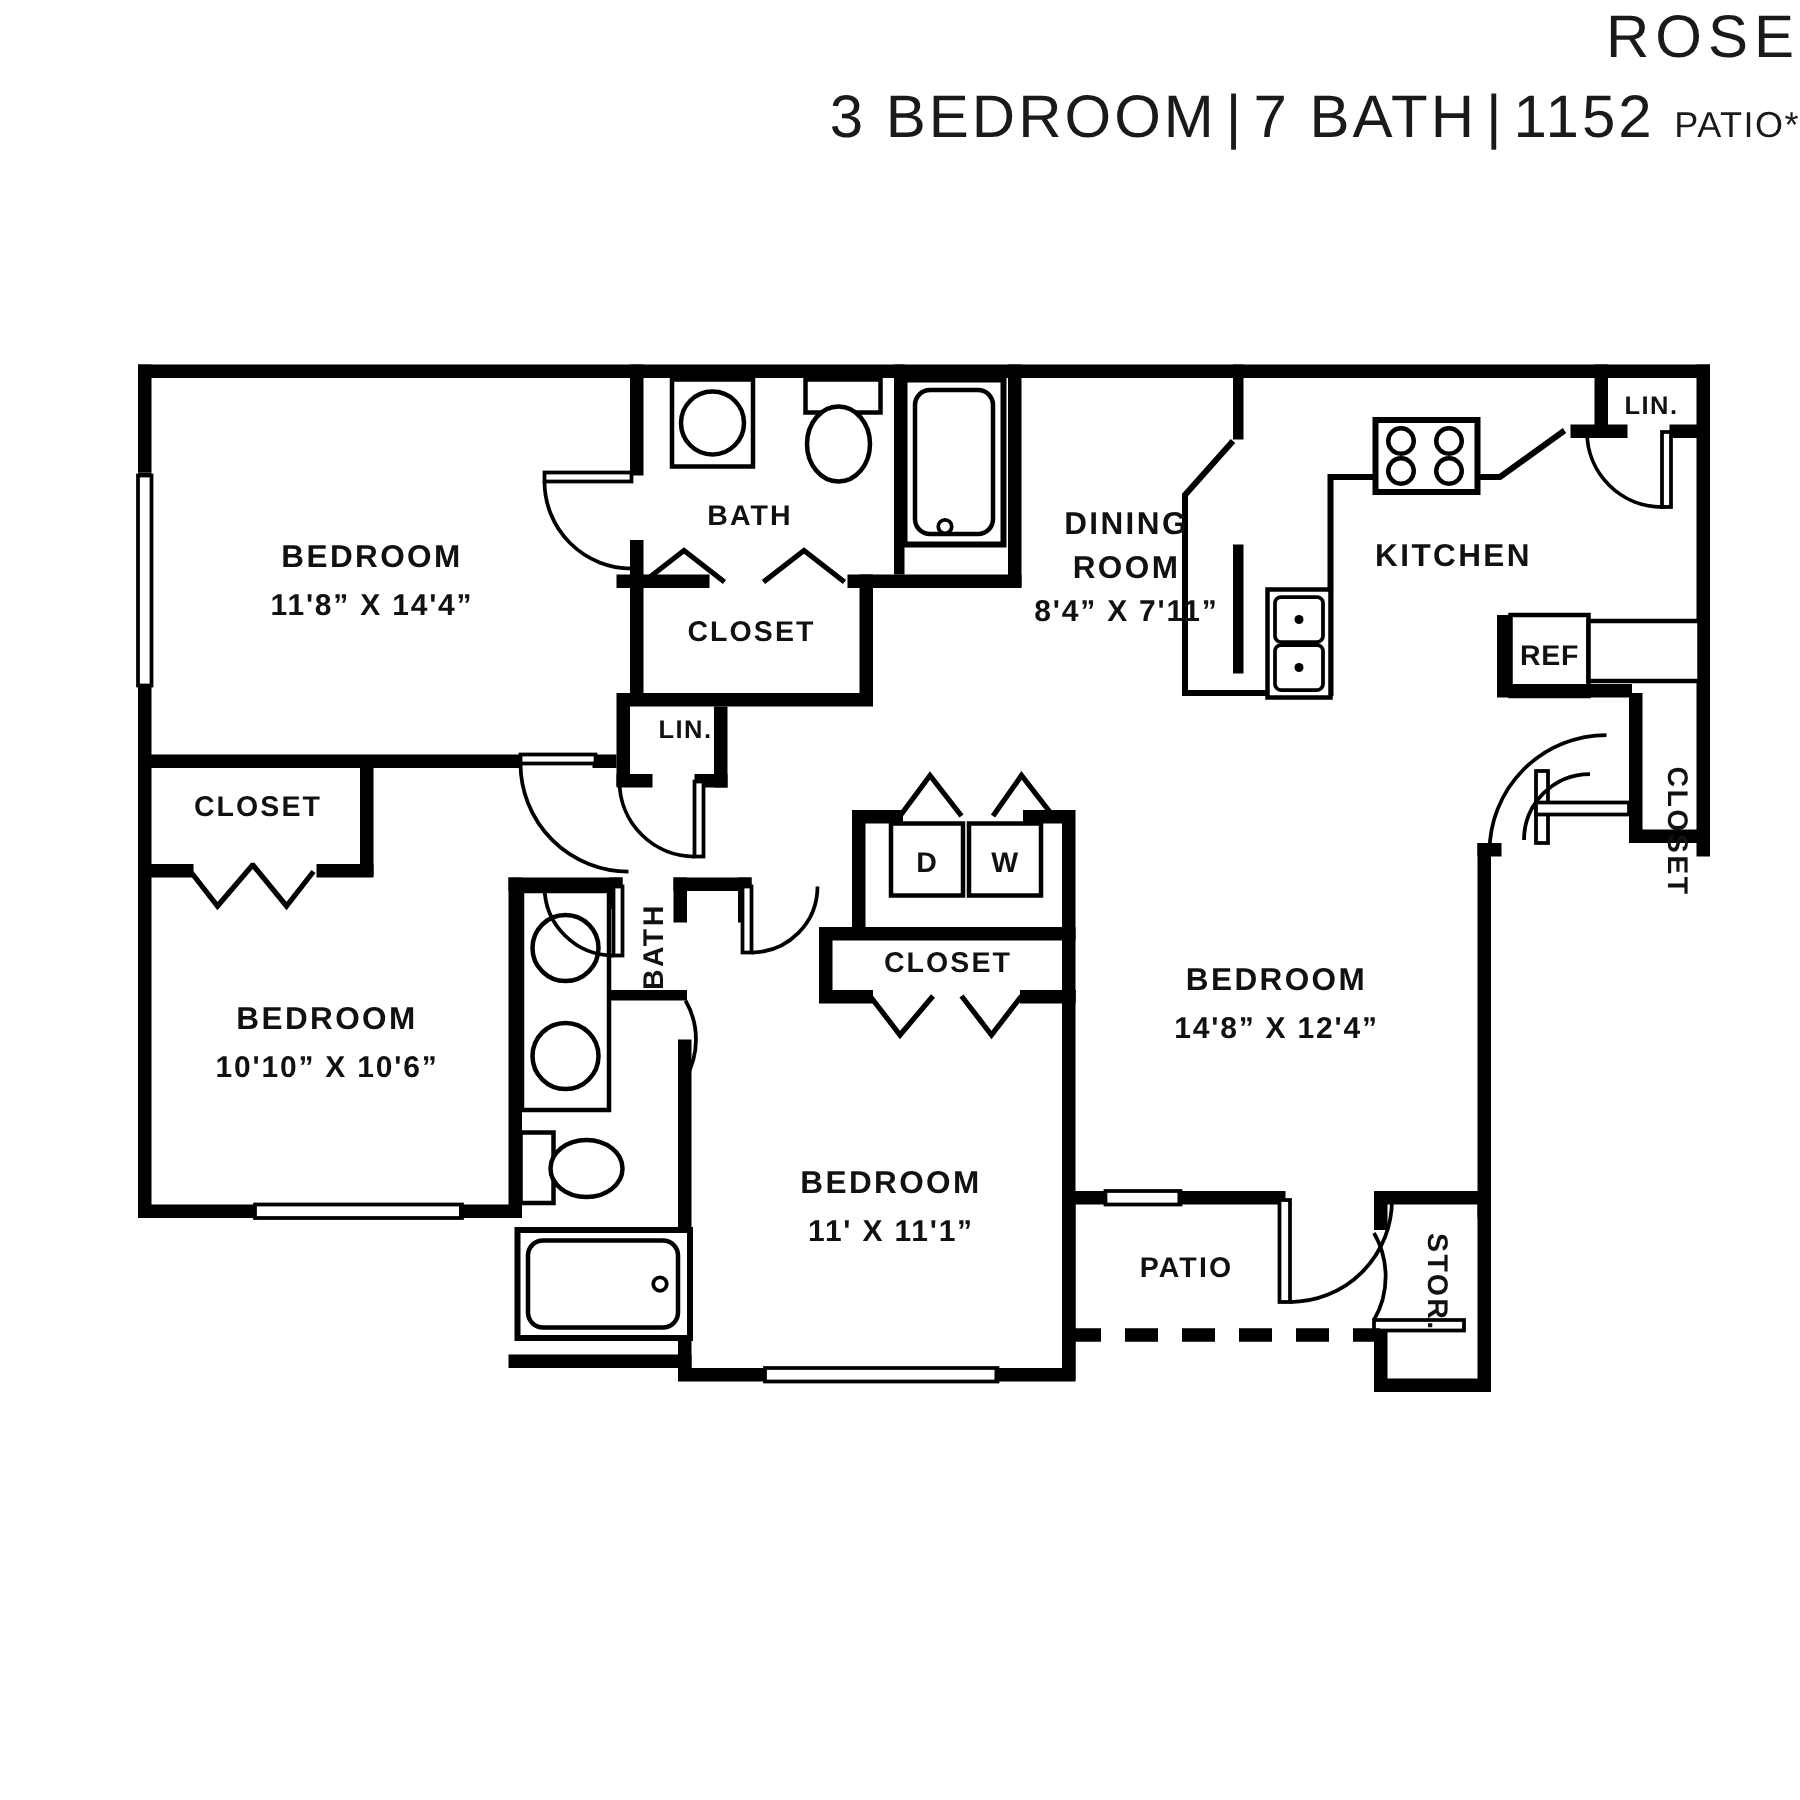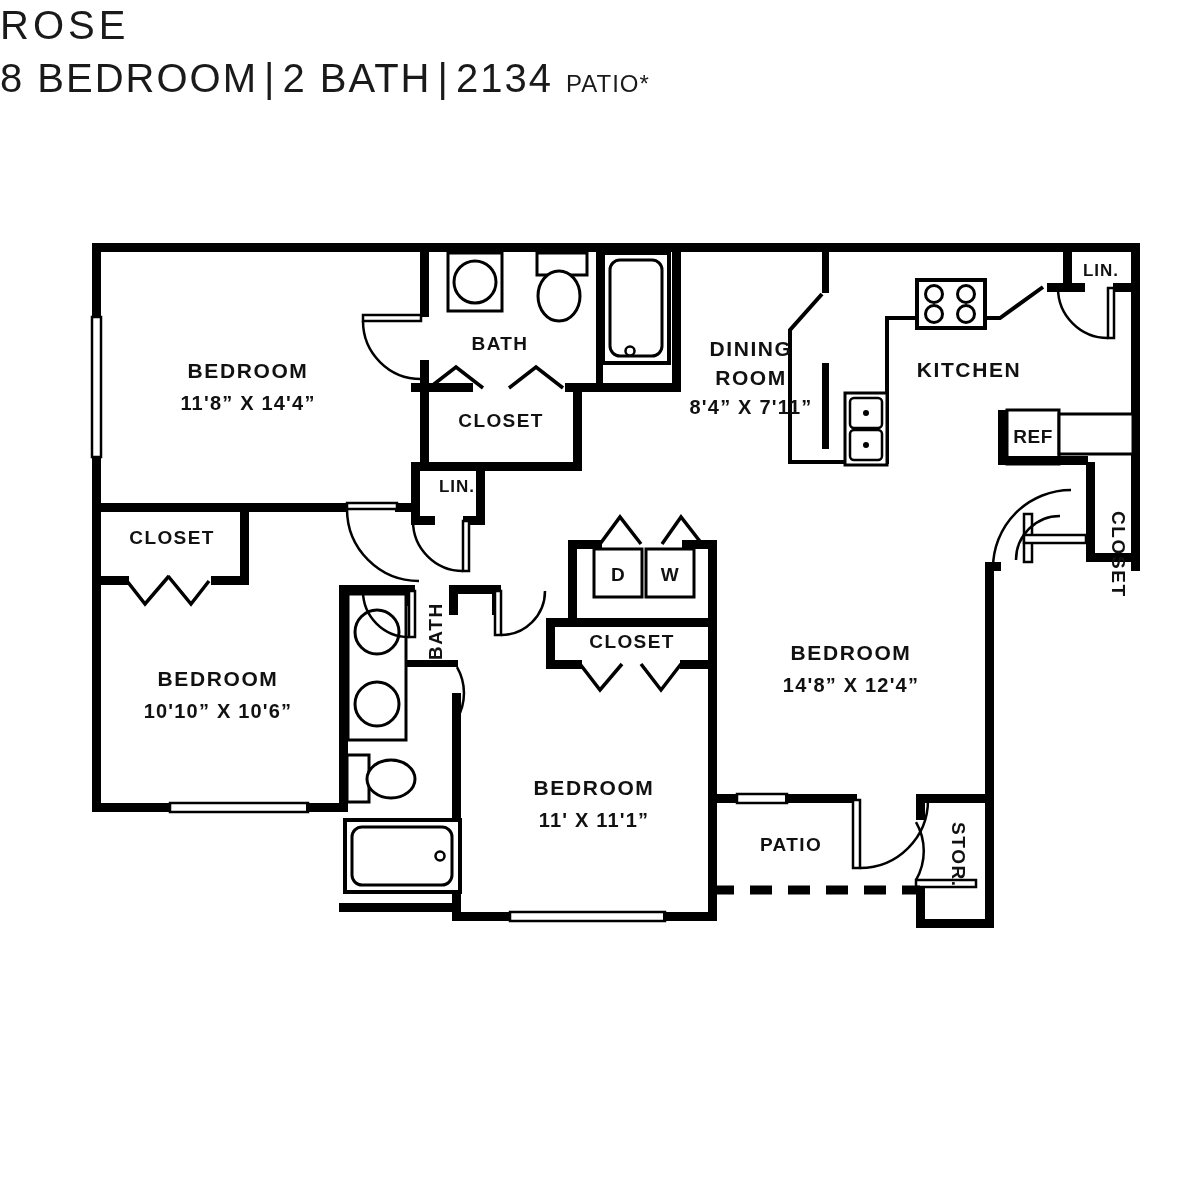--- a/index.html
+++ b/index.html
@@ -7,21 +7,21 @@
   #stage{position:relative;width:1200px;height:1200px;background:#fff;}
   svg#plan{position:absolute;left:0;top:0;width:1200px;height:1200px;display:block;}
   .rlabel{font-family:"Liberation Sans",sans-serif;font-weight:700;fill:#111;letter-spacing:1.6px;text-anchor:middle;}
   .rname{font-size:21px;}
   .rdim{font-size:20px;letter-spacing:1.2px;}
   .small{font-size:19px;letter-spacing:1.4px;}
   .tiny{font-size:17px;letter-spacing:1px;}
   .appl{font-size:19px;letter-spacing:0.5px;font-weight:700;}
   .vert{font-size:19px;letter-spacing:1.6px;}
   
-  #caption{position:absolute;left:0;top:1095;width:1200px;text-align:left;}
+  #caption{position:absolute;left:0;top:1095;width:1200px;text-align:right;}
   #planName{font-size:40px;letter-spacing:4px;font-weight:400;color:#1a1a1a;line-height:1.25;font-family:"Liberation Sans",sans-serif;}
   #planSpecs{font-size:40px;letter-spacing:2px;font-weight:400;color:#1a1a1a;margin-top:6px;font-family:"Liberation Sans",sans-serif;white-space:nowrap;}
   #planSpecs .sq{font-size:24px;letter-spacing:1px;}
   #planSpecs .sep{padding:0 6px;}
 </style>
 </head>
 <body>
 
 <div id="stage">
 
@@ -278,16 +278,16 @@
       <text class="rlabel rname" x="594" y="795">BEDROOM</text>
       <text class="rlabel rdim" x="594" y="827">11' X 11'1”</text>
 
       <text class="rlabel small" x="791" y="851">PATIO</text>
       <text class="rlabel vert" x="952" y="822" transform="rotate(90 952 822)" style="text-anchor:start">STOR.</text>
     </g>
   </svg>
 
   <div id="caption">
     <div id="planName">ROSE</div>
-    <div id="planSpecs"><span>8 BEDROOM</span><span class="sep">|</span><span>2 BATH</span><span class="sep">|</span><span>2134</span>&nbsp;<span class="sq">PATIO*</span></div>
+    <div id="planSpecs"><span>3 BEDROOM</span><span class="sep">|</span><span>7 BATH</span><span class="sep">|</span><span>1152</span>&nbsp;<span class="sq">PATIO*</span></div>
   </div>
 
 </div>
 
 </body></html>

